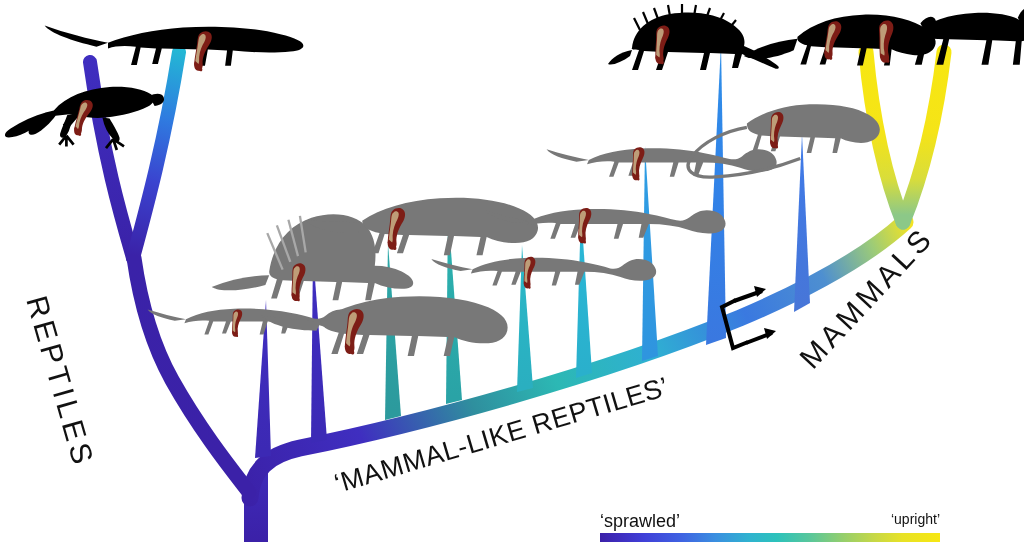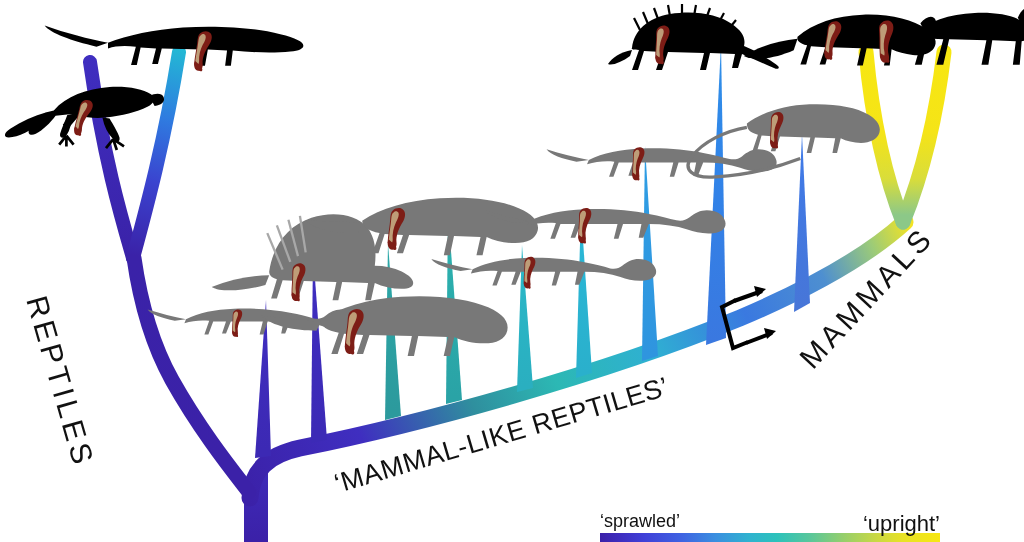--- a/index.html
+++ b/index.html
@@ -23,21 +23,21 @@
     left:793px;top:352px;font-size:30px;letter-spacing:4px;
     transform:rotate(-47deg);transform-origin:0 0;
   }
   #label-mlr{
     left:331px;top:470px;font-size:27px;letter-spacing:0.5px;
     transform:rotate(-16.5deg);transform-origin:0 0;
   }
   #cb-wrap{position:absolute;left:600px;top:511px;width:340px;}
   #cb-labels{position:relative;height:22px;}
   #cb-left{position:absolute;left:0;top:0;font-size:18px;color:#111;}
-  #cb-right{position:absolute;right:0;top:0;font-size:22px;color:#111;}
+  #cb-right{position:absolute;right:0;top:0;font-size:14px;color:#111;}
   #cb-bar{
     width:340px;height:21px;
     background:linear-gradient(to right,
       #3b21a8 0%, #3f2ec0 6%, #4040d8 13%, #3f63e2 24%,
       #3a8fe0 34%, #2fb3cf 44%, #2cc2bb 52%, #5ac79a 62%,
       #98cf6a 72%, #c8d845 81%, #e8e226 89%, #f7e712 100%);
   }
 </style>
 </head>
 <body>

